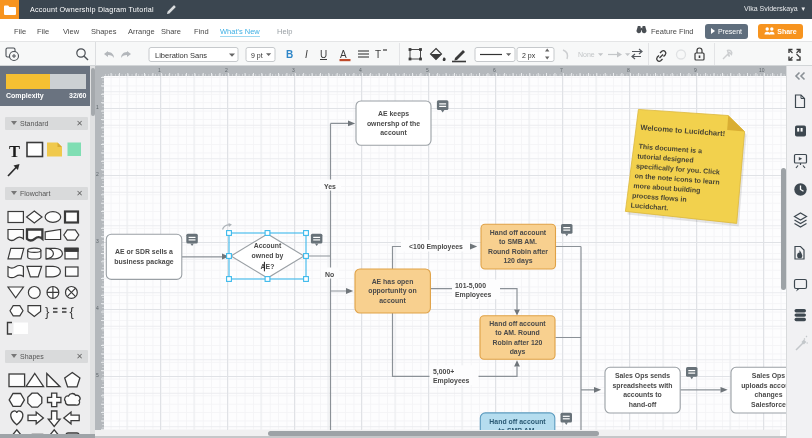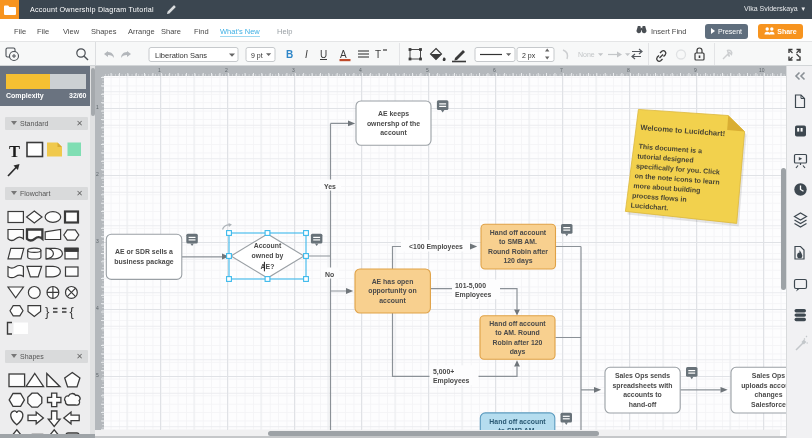--- a/index.html
+++ b/index.html
@@ -73,21 +73,21 @@
 <div class="abs mi" style="left:91px">Shapes</div>
 <div class="abs mi" style="left:128px">Arrange</div>
 <div class="abs mi" style="left:161px">Share</div>
 <div class="abs mi" style="left:194px">Find</div>
 <div class="abs mi" id="whatsnew" style="left:220px">What's New</div>
 <div class="abs mi" id="saved" style="left:277px">Help</div>
 <svg class="abs" style="left:635px;top:25.5px" width="13" height="10" viewBox="0 0 13 10">
     <path d="M2.6,1 a1.5,1.5 0 0 1 3,0 l0.6,3.5 a2.4,2.4 0 1 1 -4.8,0.6 z M10.4,1 a1.5,1.5 0 0 0 -3,0 l-0.6,3.5 a2.4,2.4 0 1 0 4.8,0.6 z" fill="#4a4f54"></path>
     <rect x="5.8" y="1.8" width="1.4" height="2.4" fill="#4a4f54"></rect>
   </svg>
-<div class="abs mi" id="ffind" style="left:651px;top:27px">Insert Find</div>
+<div class="abs mi" id="ffind" style="left:651px;top:27px">Feature Find</div>
 <div class="abs" id="present"><span style="display:inline-block;width:0;height:0;border-top:3px solid transparent;border-bottom:3px solid transparent;border-left:4.5px solid #fff;margin-right:3px"></span>Present</div>
 <div class="abs" id="share"><svg width="11" height="8" viewBox="0 0 11 8" style="vertical-align:-1px">
       <circle cx="3.2" cy="2" r="1.7" fill="#fff"></circle>
       <path d="M0.5,7.5 a2.7,2.7 0 0 1 5.4,0 z" fill="#fff"></path>
       <circle cx="7.8" cy="2" r="1.7" fill="#fff"></circle>
       <path d="M5.1,7.5 a2.7,2.7 0 0 1 5.4,0 z" fill="#fff"></path>
     </svg> Share</div>
 <div class="abs" id="toolbar"></div>
 <svg class="abs" style="left:0;top:42px" width="812" height="24" viewBox="0 0 812 24">
 

